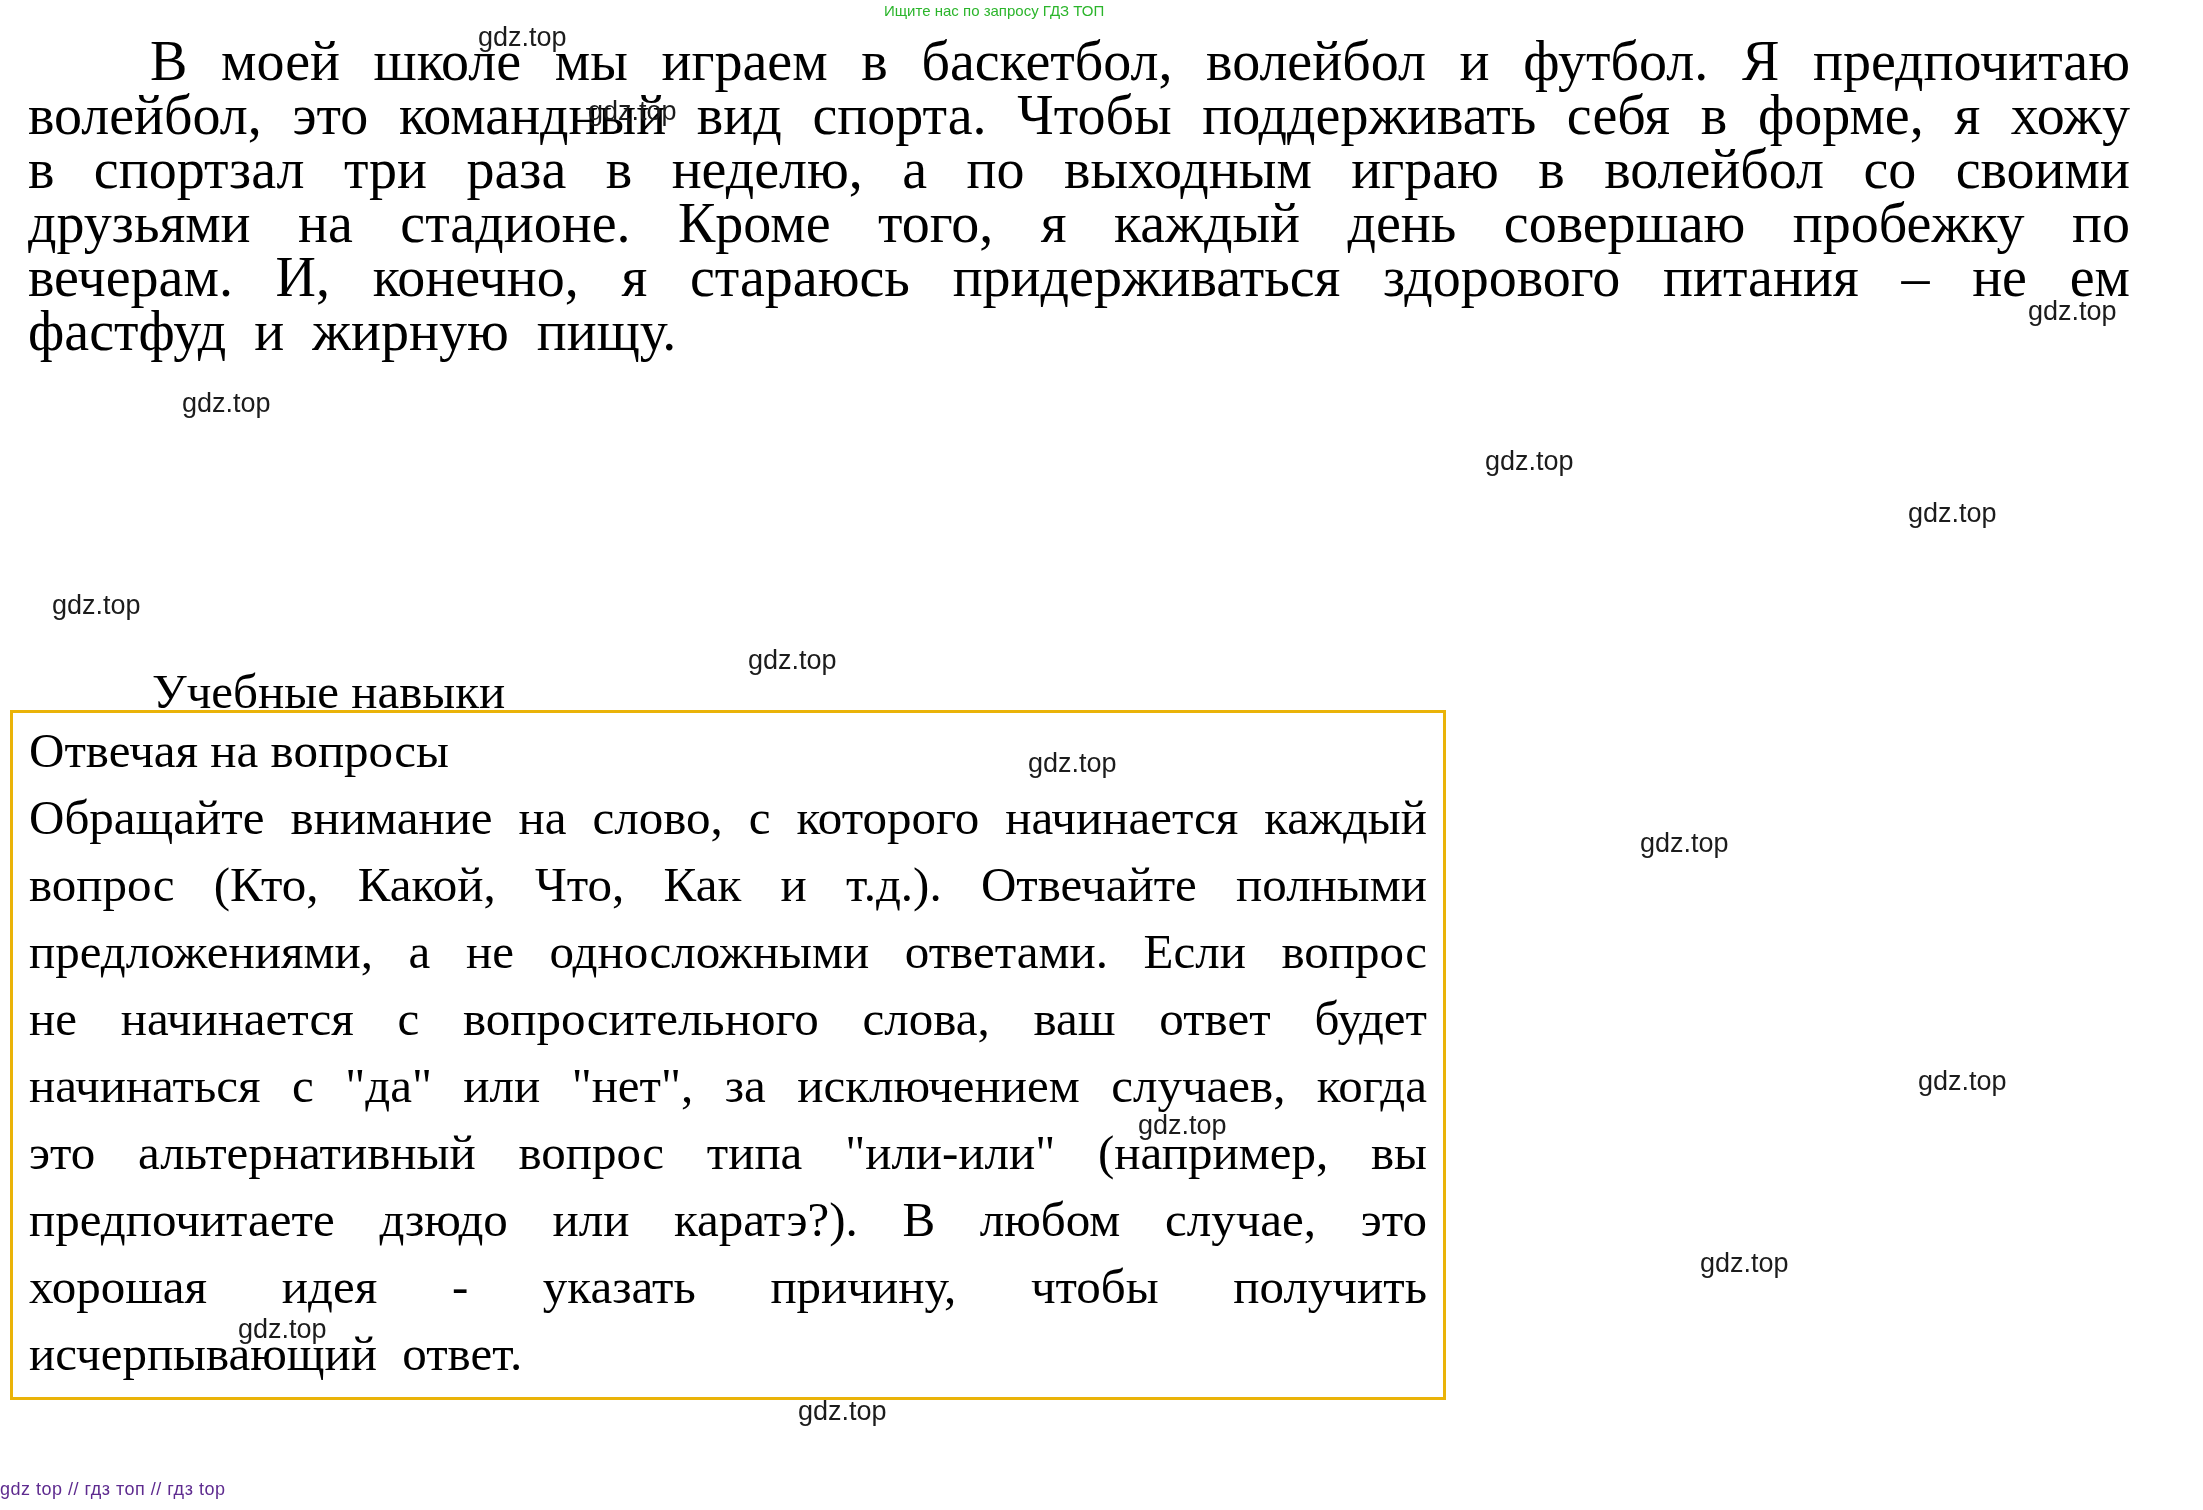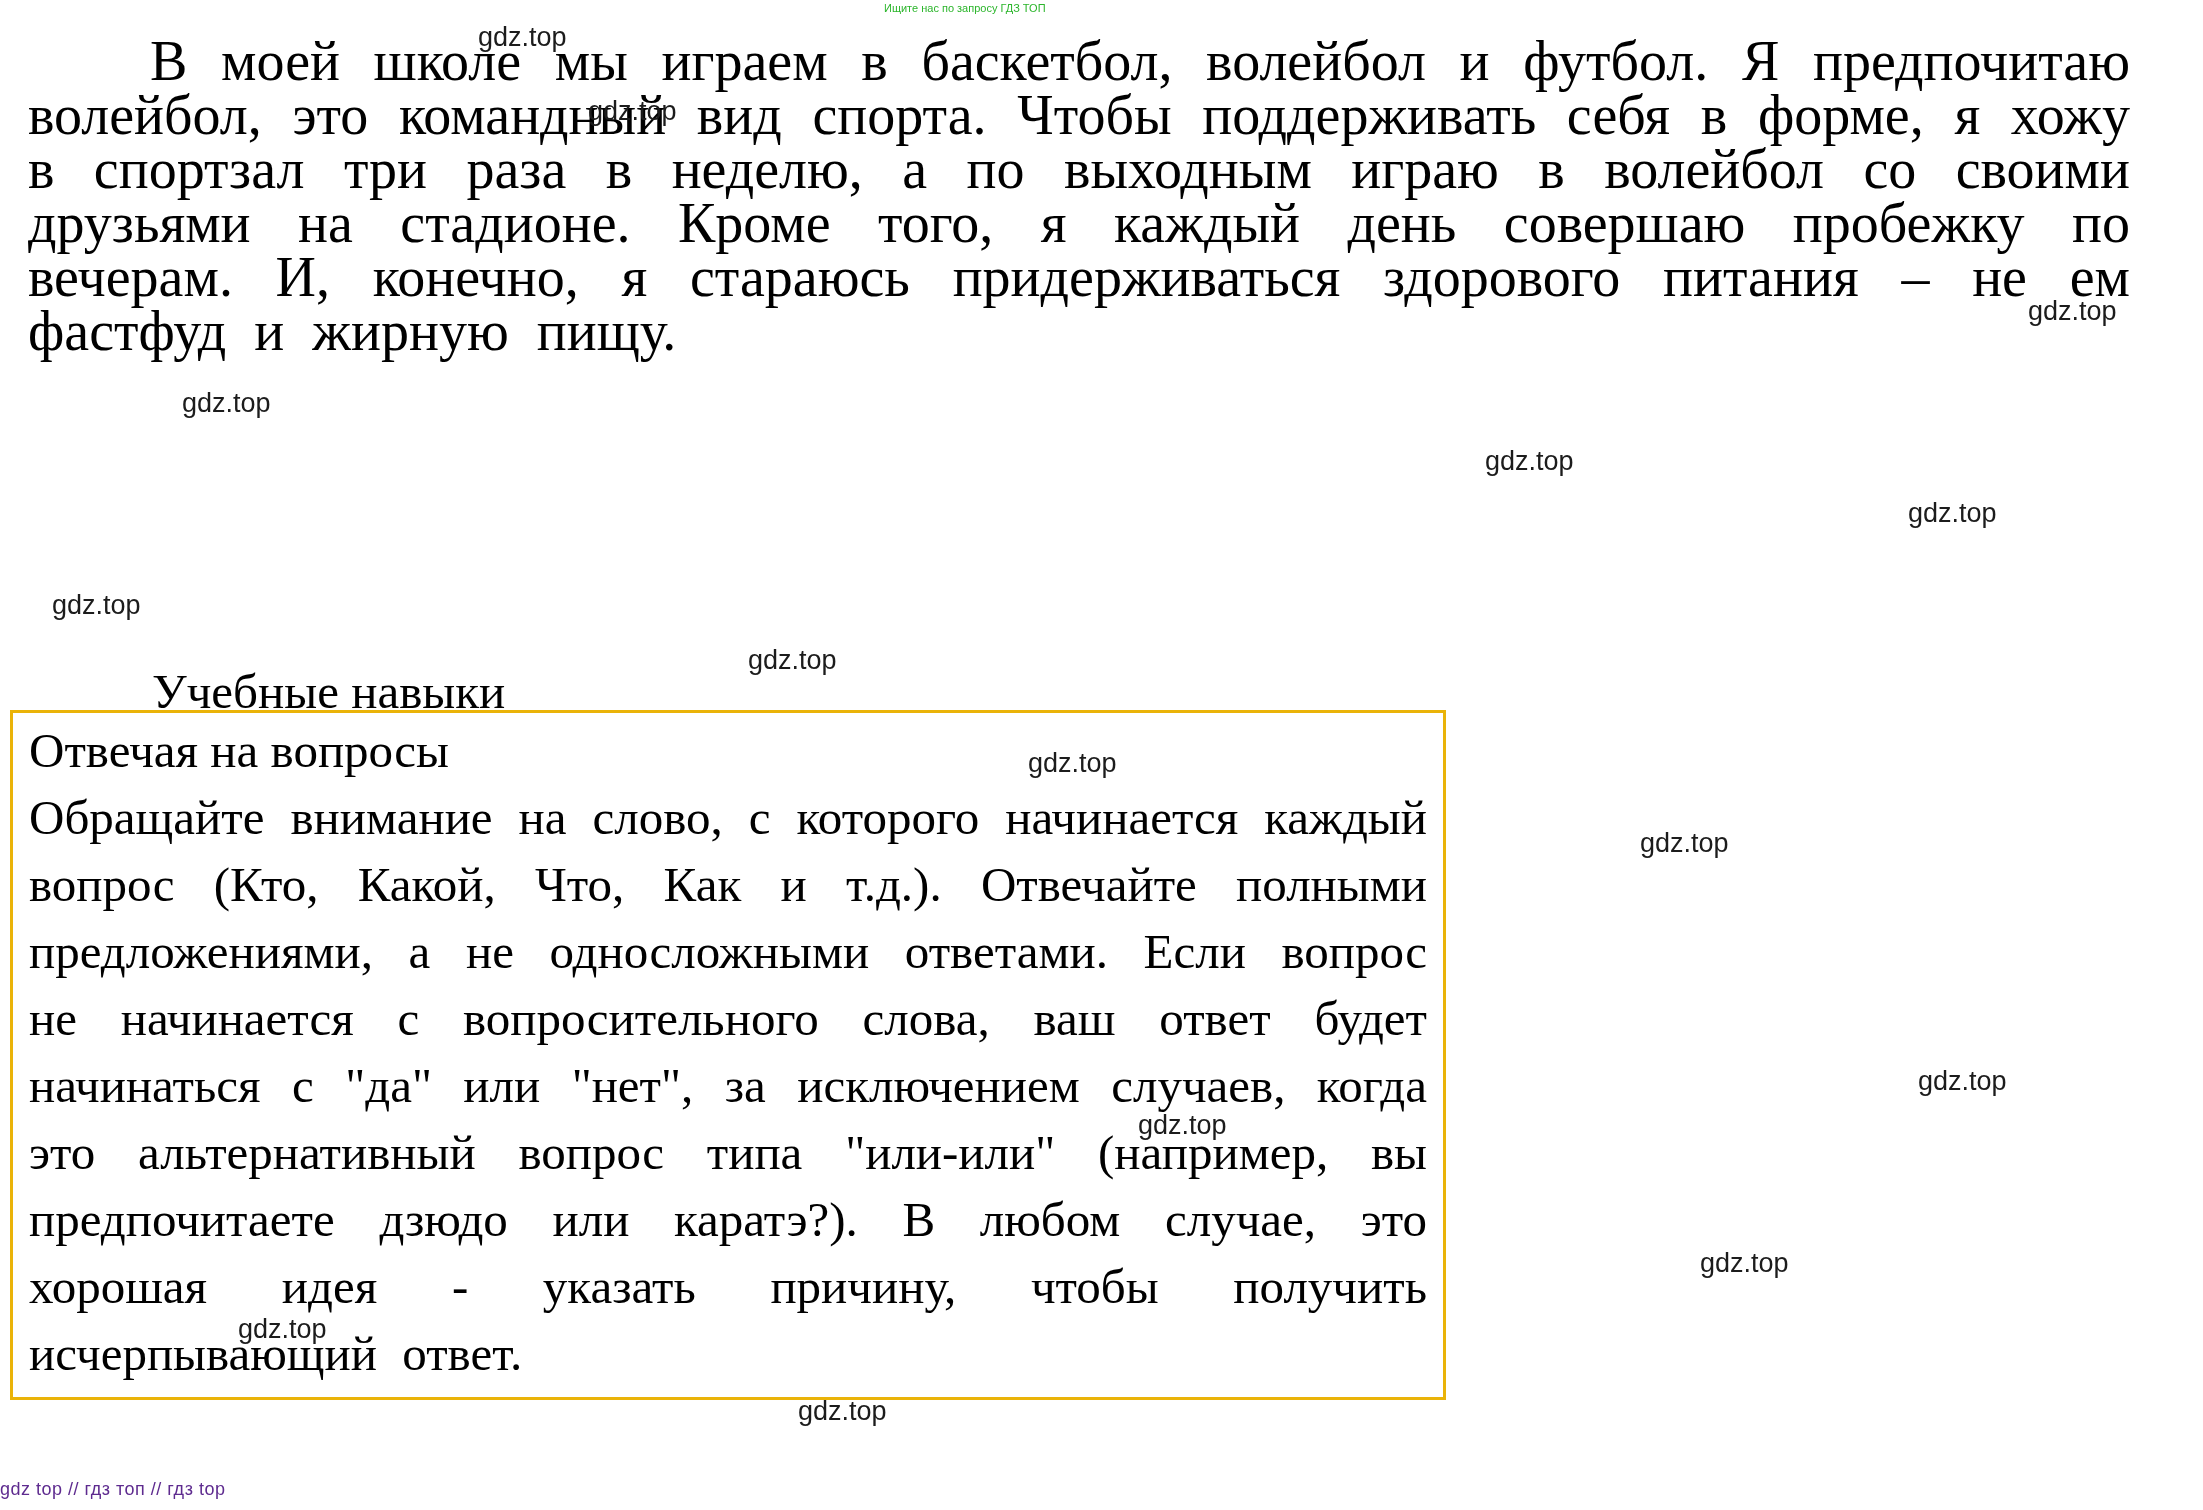--- a/index.html
+++ b/index.html
@@ -14,21 +14,21 @@
     background:#ffffff;
     font-family:"Liberation Serif","DejaVu Serif",serif;
     color:var(--body-text);
     position:relative;
     overflow:hidden;
   }
   .page{position:absolute;inset:0;}
   .promo-top{
     position:absolute;left:884px;top:2px;
     font-family:"Liberation Sans","DejaVu Sans",sans-serif;
-    font-size:11px;color:var(--promo-green);white-space:nowrap;
+    font-size:15px;color:var(--promo-green);white-space:nowrap;
   }
   .letter{
     position:absolute;left:28px;top:34px;width:2102px;
     font-size:56px;line-height:54px;text-align:justify;
   }
   .letter p{margin:0;text-indent:122px;word-spacing:14px;}
   .skills-heading{
     position:absolute;left:152px;top:658px;
     font-size:49px;line-height:67px;white-space:nowrap;
   }

